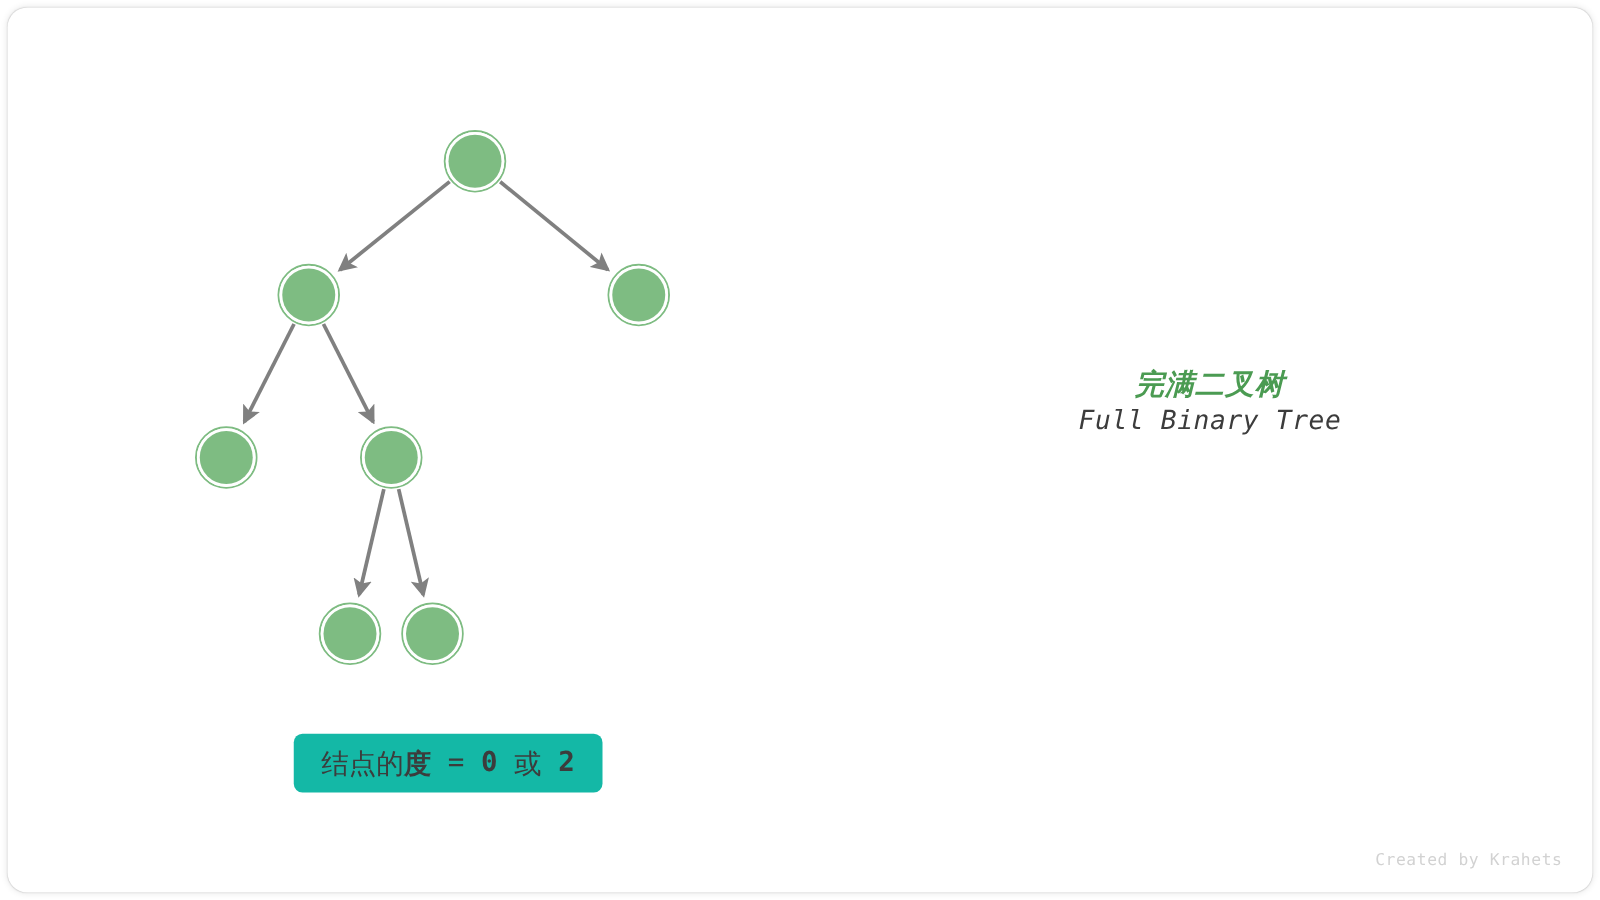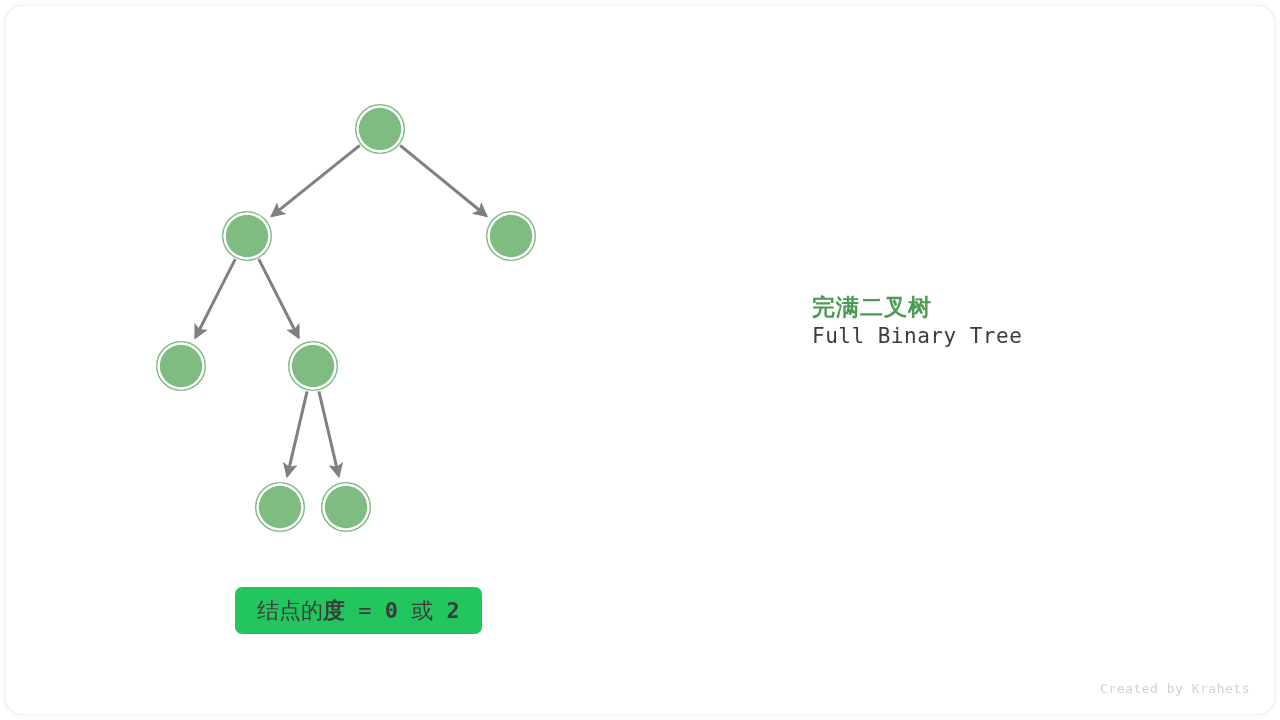--- a/index.html
+++ b/index.html
@@ -39,23 +39,25 @@
     left: 0;
     top: 0;
     width: 1280px;
     height: 720px;
     pointer-events: none;
   }
 
   
   #label-block {
     position: absolute;
-    left: 812px;
+    left: 768px;
     top: 292px;
     width: 400px;
+    text-align: center;
+    font-style: italic;
   }
   #title-cn {
     font-family: "Liberation Sans", sans-serif;
     font-weight: bold;
     font-size: 23px;
     letter-spacing: 1px;
     color: #4b9b52;
     line-height: 30px;
   }
   #title-en {
@@ -70,21 +72,21 @@
   
   #caption-chip {
     position: absolute;
     left: 235px;
     top: 587px;
     height: 47px;
     box-sizing: border-box;
     padding: 0 22px;
     display: flex;
     align-items: center;
-    background: #22c55e;
+    background: #14b8a6;
     border-radius: 7px;
     color: #3c3c3c;
     font-family: "DejaVu Sans Mono", monospace;
     font-size: 22px;
     white-space: pre;
   }
   #caption-chip .cap-reg { font-weight: normal; }
   #caption-chip .cap-bold { font-weight: bold; }
 
   

